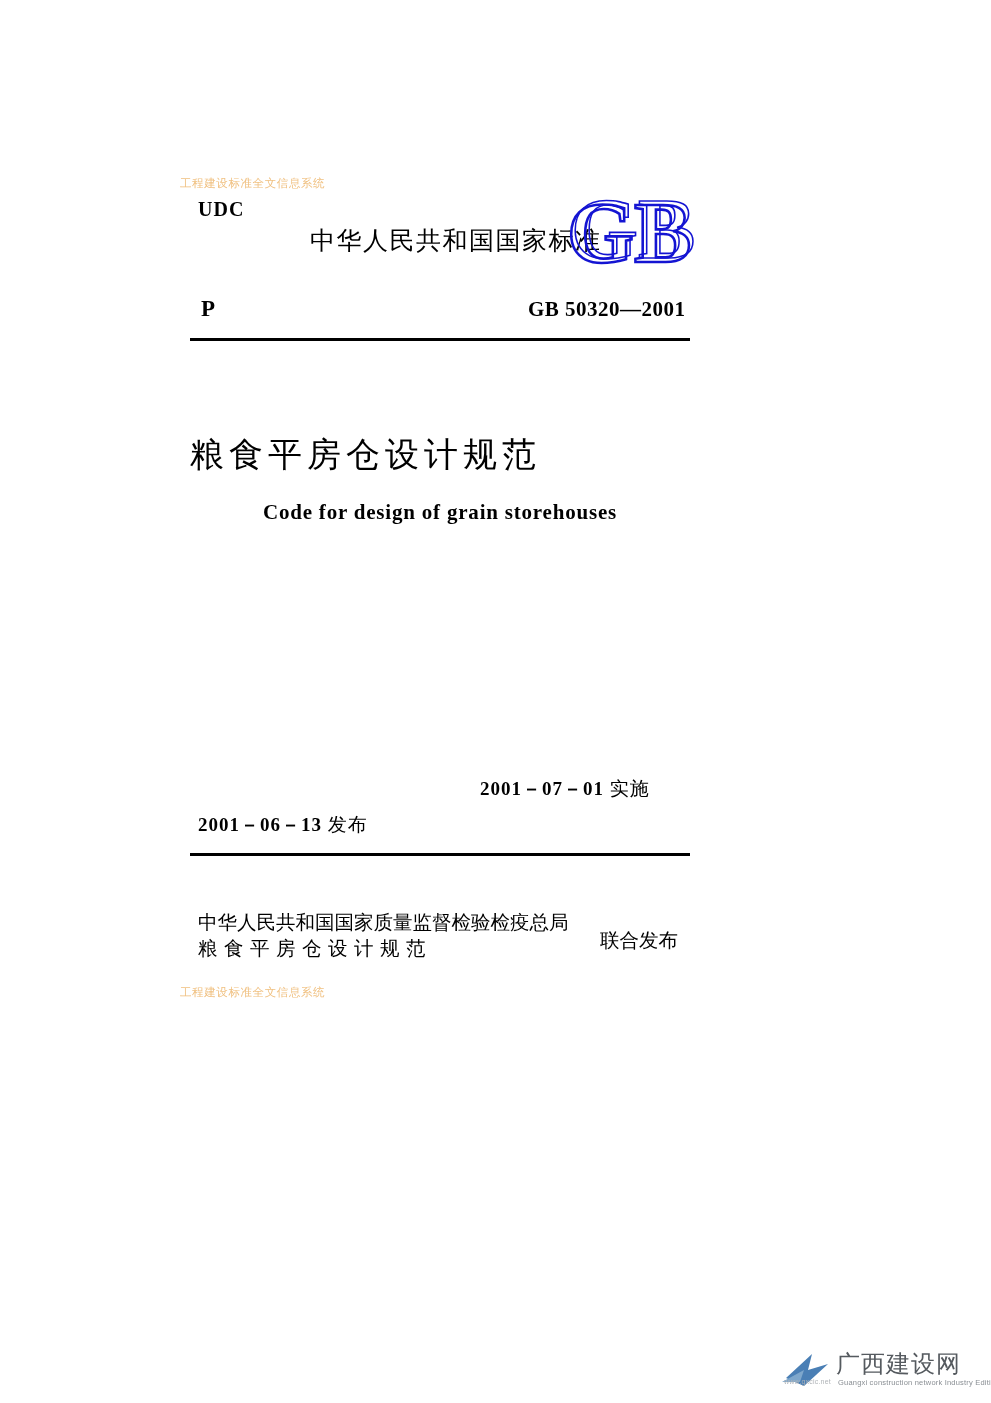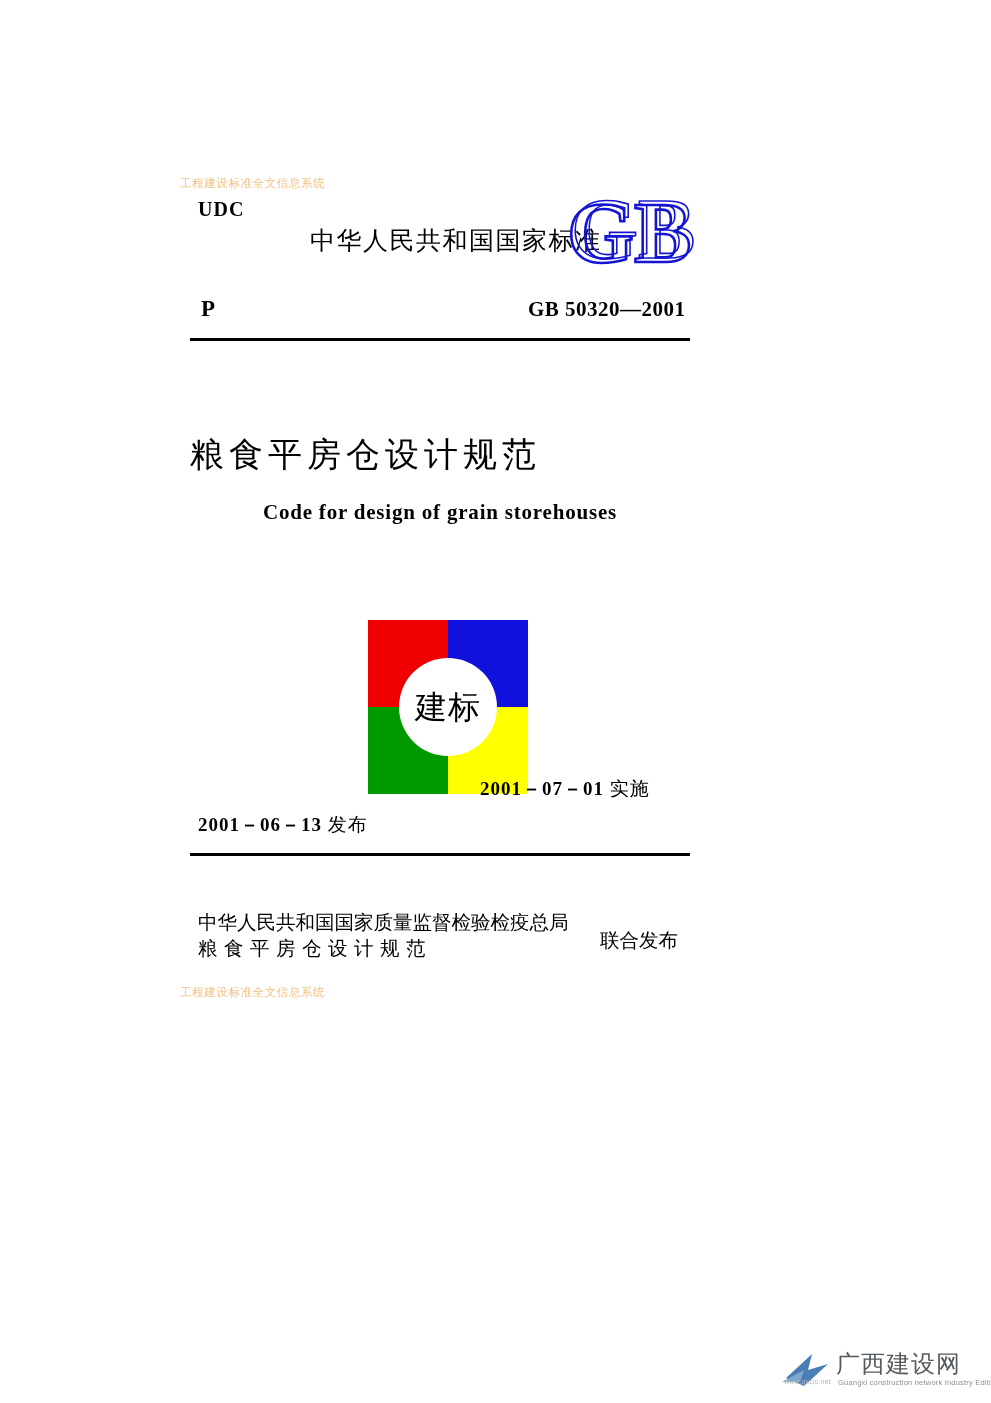--- a/index.html
+++ b/index.html
@@ -254,28 +254,20 @@
   </div>
 
   <div class="cat-letter">P</div>
   <div class="std-code">GB 50320—2001</div>
 
   <div class="rule" id="rule-top"></div>
 
   <div class="title-cn">粮食平房仓设计规范</div>
   <div class="title-en">Code for design of grain storehouses</div>
 
-  <div class="emblem">
-    <div class="q q-tl"></div>
-    <div class="q q-tr"></div>
-    <div class="q q-bl"></div>
-    <div class="q q-br"></div>
-    <div class="disc"></div>
-    <div class="disc-text">建标</div>
-  </div>
 
   <div class="date-left">
     <span>2001－06－13</span>
     <span class="act">发布</span>
   </div>
   <div class="date-right">
     <span>2001－07－01</span>
     <span class="act">实施</span>
   </div>
 

